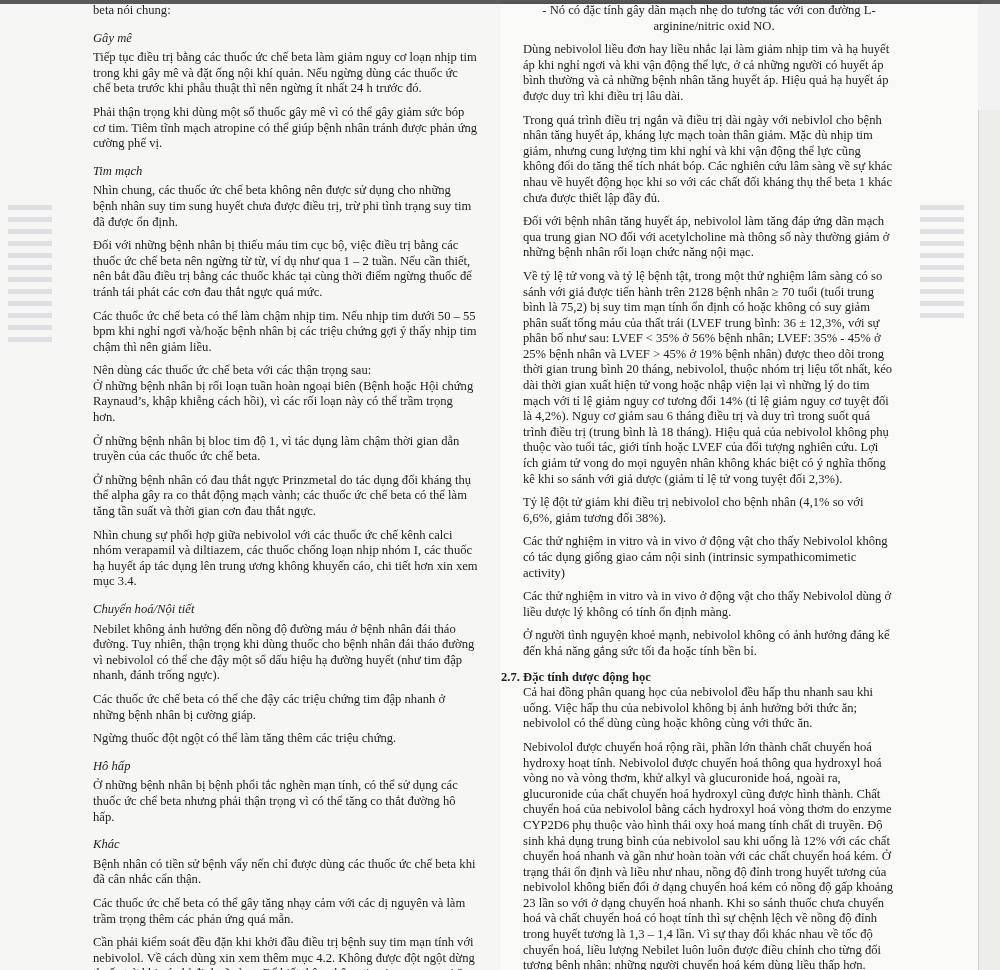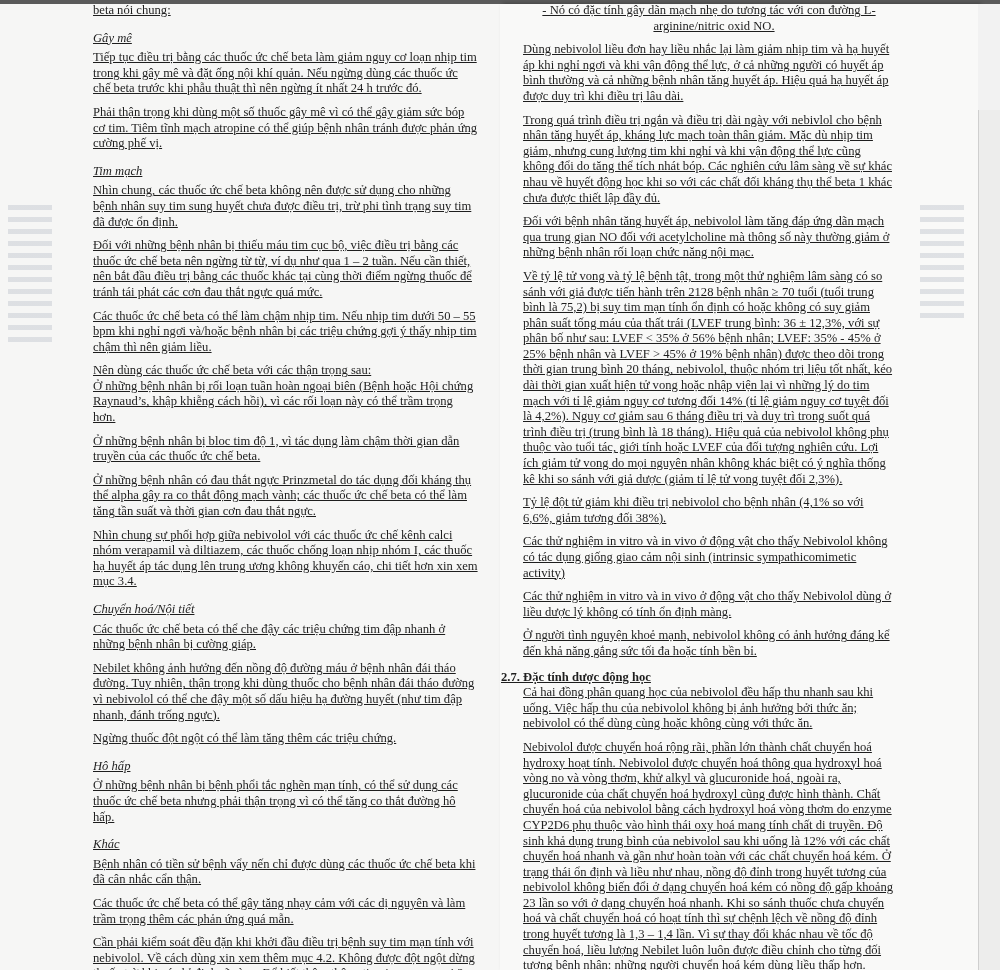--- a/index.html
+++ b/index.html
@@ -19,21 +19,21 @@
   .edge-strip { position: absolute; left: 978px; top: 110px; width: 22px; bottom: 0; background: #ededec; border-left: 1px solid #cfcfcf; }
   .edge-top { position: absolute; left: 978px; top: 4px; width: 22px; height: 106px; background: #f2f2f2; }
   .ghost {
     position: absolute; width: 44px; background:
       repeating-linear-gradient(to bottom, #c9cdd4 0 5px, transparent 5px 12px);
     opacity: 0.55;
   }
   .col { position: absolute; font-size: 12.6px; line-height: 15.6px; }
   .col.left { left: 93px; top: 3px; width: 385px; }
   .col.right { left: 523px; top: 3px; width: 372px; }
-  p { margin: 0 0 8px 0; text-decoration: underline; }
+  p { margin: 0 0 8px 0; }
   .sub { font-style: italic; margin: 12px 0 0 0; }
   .sub + p { margin-top: 4px; }
   .h2r { font-weight: bold; margin: 10px 0 0 -22px; }
   .bullet { padding-left: 10px; text-indent: -10px; text-align: center; }
 </style>
 </head>
 <body>
 
 <div class="topshadow"></div>
 <div class="page left"></div>
@@ -54,22 +54,22 @@
   <p>Nhìn chung, các thuốc ức chế beta không nên được sử dụng cho những bệnh nhân suy tim sung huyết chưa được điều trị, trừ phi tình trạng suy tim đã được ổn định.</p>
   <p>Đối với những bệnh nhân bị thiếu máu tim cục bộ, việc điều trị bằng các thuốc ức chế beta nên ngừng từ từ, ví dụ như qua 1 – 2 tuần. Nếu cần thiết, nên bắt đầu điều trị bằng các thuốc khác tại cùng thời điểm ngừng thuốc để tránh tái phát các cơn đau thắt ngực quá mức.</p>
   <p>Các thuốc ức chế beta có thể làm chậm nhịp tim. Nếu nhịp tim dưới 50 – 55 bpm khi nghỉ ngơi và/hoặc bệnh nhân bị các triệu chứng gợi ý thấy nhịp tim chậm thì nên giảm liều.</p>
   <p style="margin-bottom:0">Nên dùng các thuốc ức chế beta với các thận trọng sau:</p>
   <p>Ở những bệnh nhân bị rối loạn tuần hoàn ngoại biên (Bệnh hoặc Hội chứng Raynaud’s, khập khiễng cách hồi), vì các rối loạn này có thể trầm trọng hơn.</p>
   <p>Ở những bệnh nhân bị bloc tim độ 1, vì tác dụng làm chậm thời gian dẫn truyền của các thuốc ức chế beta.</p>
   <p>Ở những bệnh nhân có đau thắt ngực Prinzmetal do tác dụng đối kháng thụ thể alpha gây ra co thắt động mạch vành; các thuốc ức chế beta có thể làm tăng tần suất và thời gian cơn đau thắt ngực.</p>
   <p>Nhìn chung sự phối hợp giữa nebivolol với các thuốc ức chế kênh calci nhóm verapamil và diltiazem, các thuốc chống loạn nhịp nhóm I, các thuốc hạ huyết áp tác dụng lên trung ương không khuyến cáo, chi tiết hơn xin xem mục 3.4.</p>
 
   <p class="sub">Chuyển hoá/Nội tiết</p>
+  <p>Nebilet không ảnh hưởng đến nồng độ đường máu ở bệnh nhân đái tháo đường. Tuy nhiên, thận trọng khi dùng thuốc cho bệnh nhân đái tháo đường vì nebivolol có thể che đậy một số dấu hiệu hạ đường huyết (như tim đập nhanh, đánh trống ngực).</p>
   <p>Các thuốc ức chế beta có thể che đậy các triệu chứng tim đập nhanh ở những bệnh nhân bị cường giáp.</p>
-  <p>Nebilet không ảnh hưởng đến nồng độ đường máu ở bệnh nhân đái tháo đường. Tuy nhiên, thận trọng khi dùng thuốc cho bệnh nhân đái tháo đường vì nebivolol có thể che đậy một số dấu hiệu hạ đường huyết (như tim đập nhanh, đánh trống ngực).</p>
   <p>Ngừng thuốc đột ngột có thể làm tăng thêm các triệu chứng.</p>
 
   <p class="sub">Hô hấp</p>
   <p>Ở những bệnh nhân bị bệnh phổi tắc nghẽn mạn tính, có thể sử dụng các thuốc ức chế beta nhưng phải thận trọng vì có thể tăng co thắt đường hô hấp.</p>
 
   <p class="sub">Khác</p>
   <p>Bệnh nhân có tiền sử bệnh vẩy nến chỉ được dùng các thuốc ức chế beta khi đã cân nhắc  cẩn  thận.</p>
   <p>Các thuốc ức chế beta có thể gây tăng nhạy cảm với các dị nguyên và làm trầm trọng thêm các phản ứng quá mẫn.</p>
   <p>Cần phải kiểm soát đều đặn khi khởi đầu điều trị bệnh suy tim mạn tính với nebivolol. Về cách dùng xin xem thêm mục 4.2. Không được đột ngột dừng thuốc trừ khi có chỉ định rõ ràng. Để biết thêm thông tin xin xem mục 4.2.</p>
   <p>Thuốc này có chứa lactose. Các bệnh nhân có vấn đề dung nạp galactose di truyền (hiếm gặp), thiếu hụt men Lapp-lactase hoặc kém hấp thu glucose-galactose không nên dùng thuốc này.</p>

